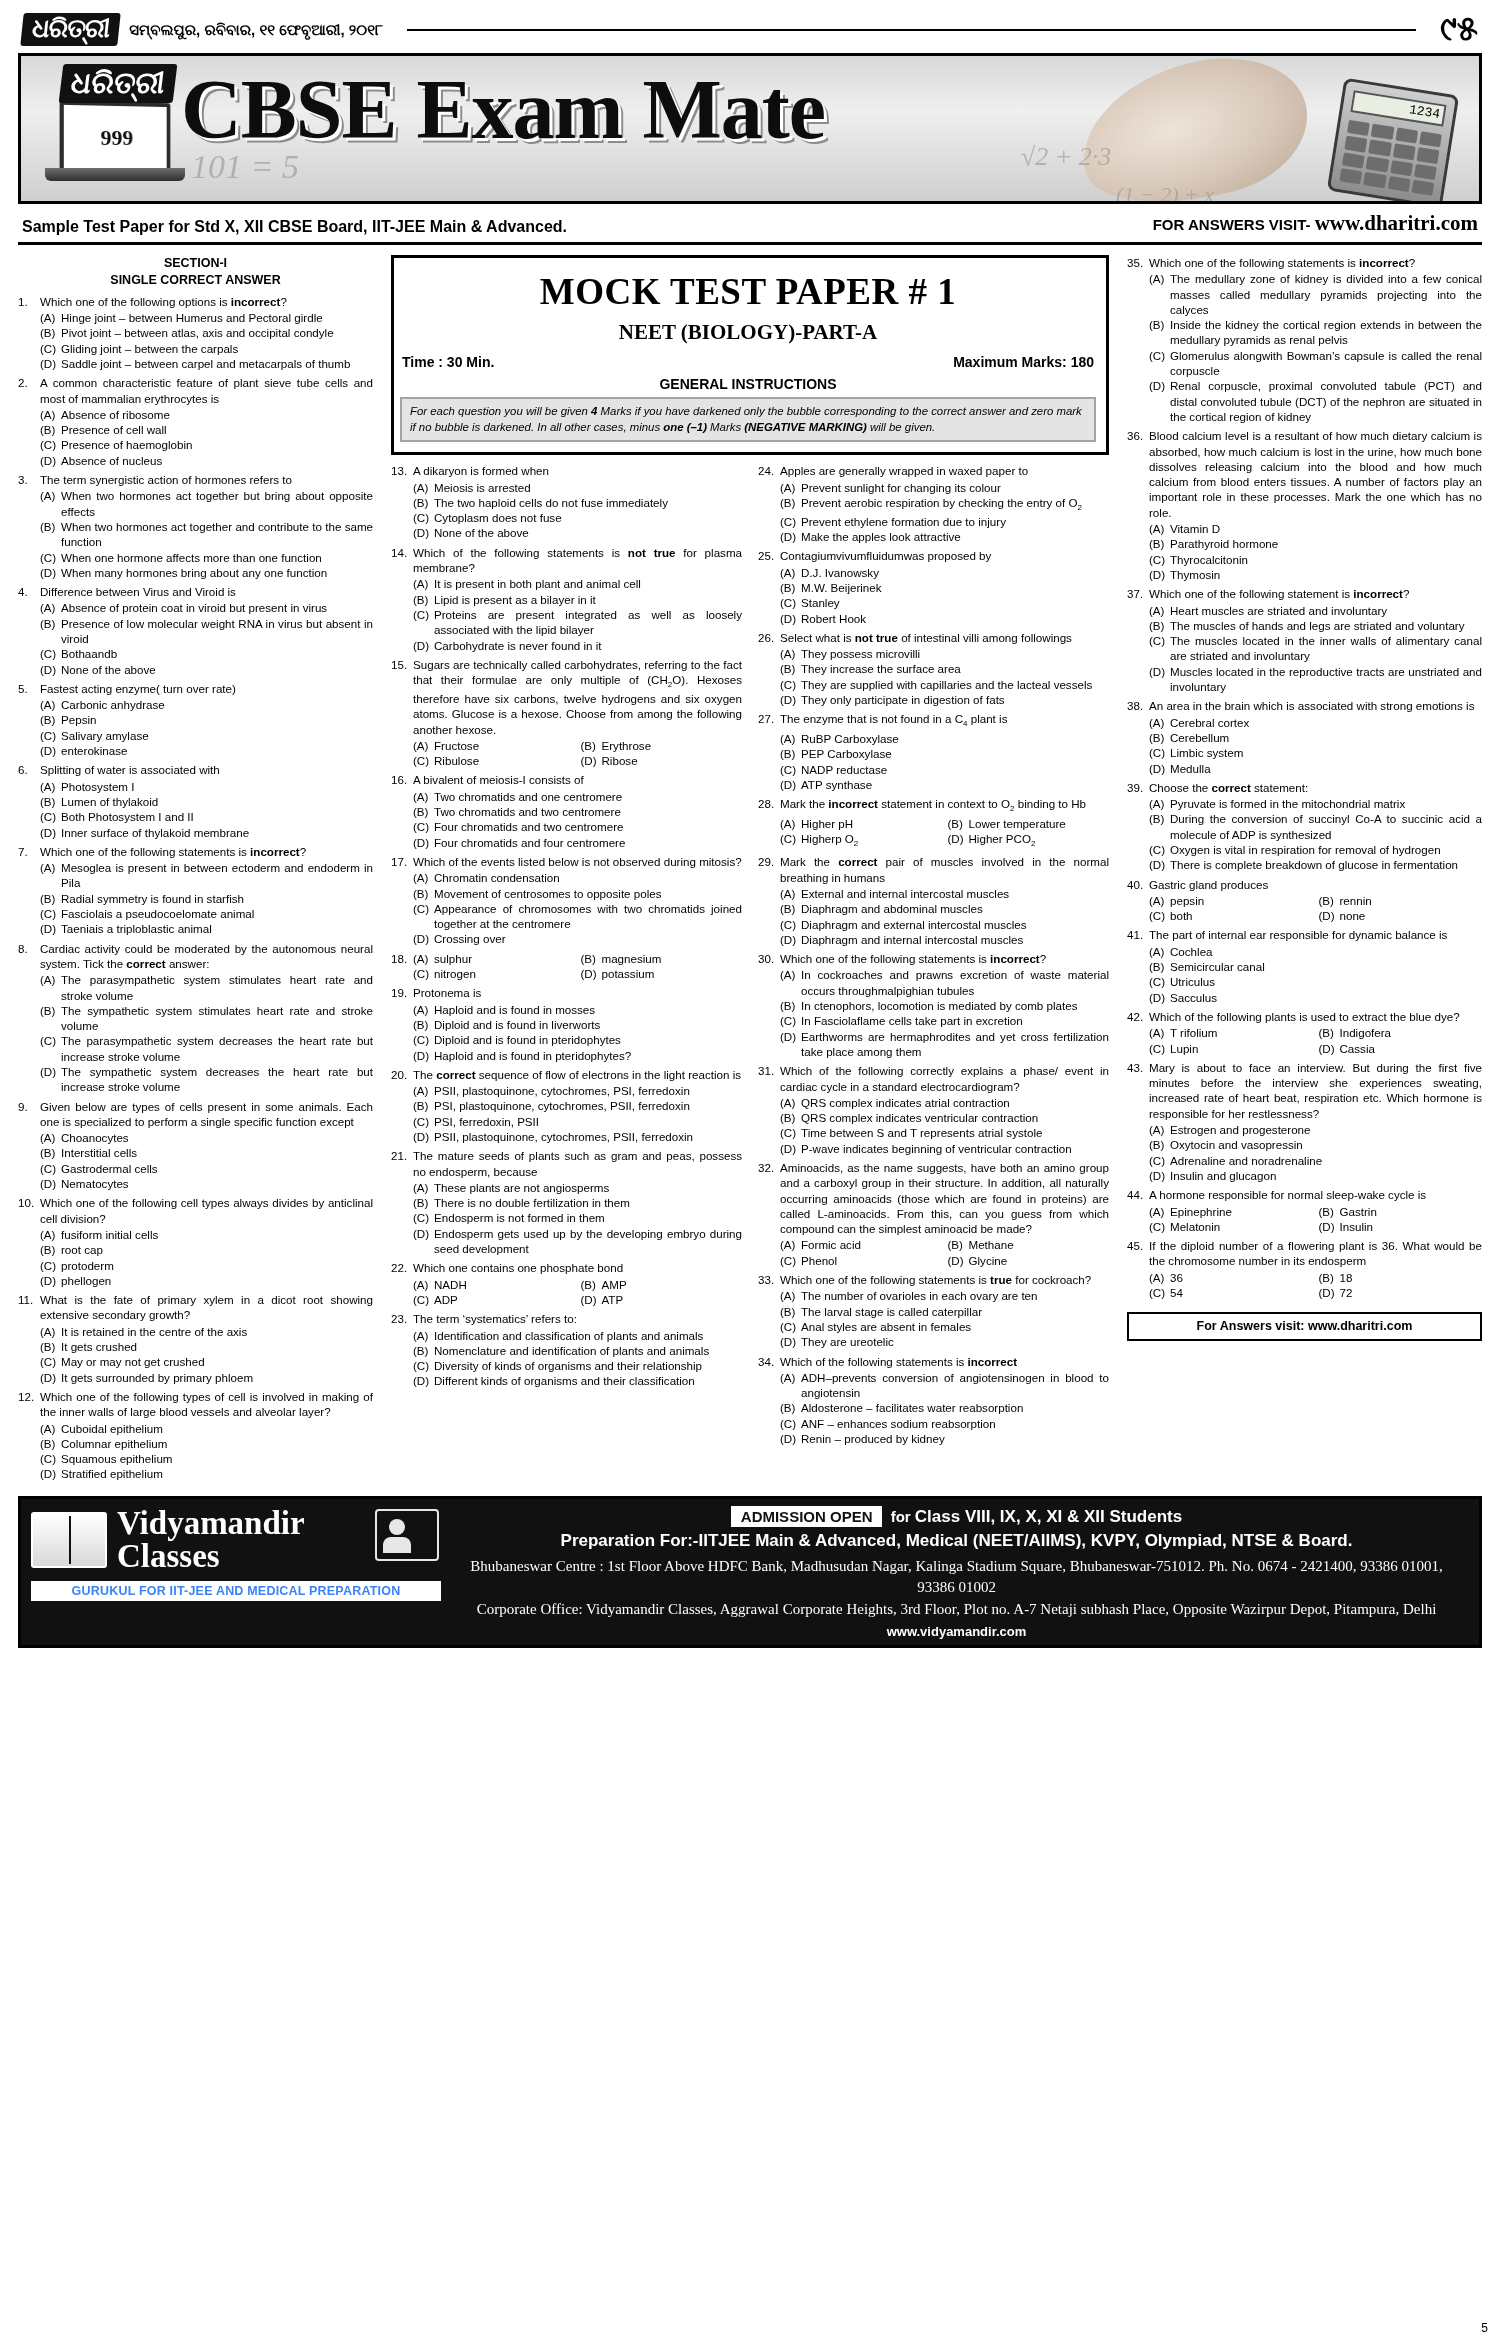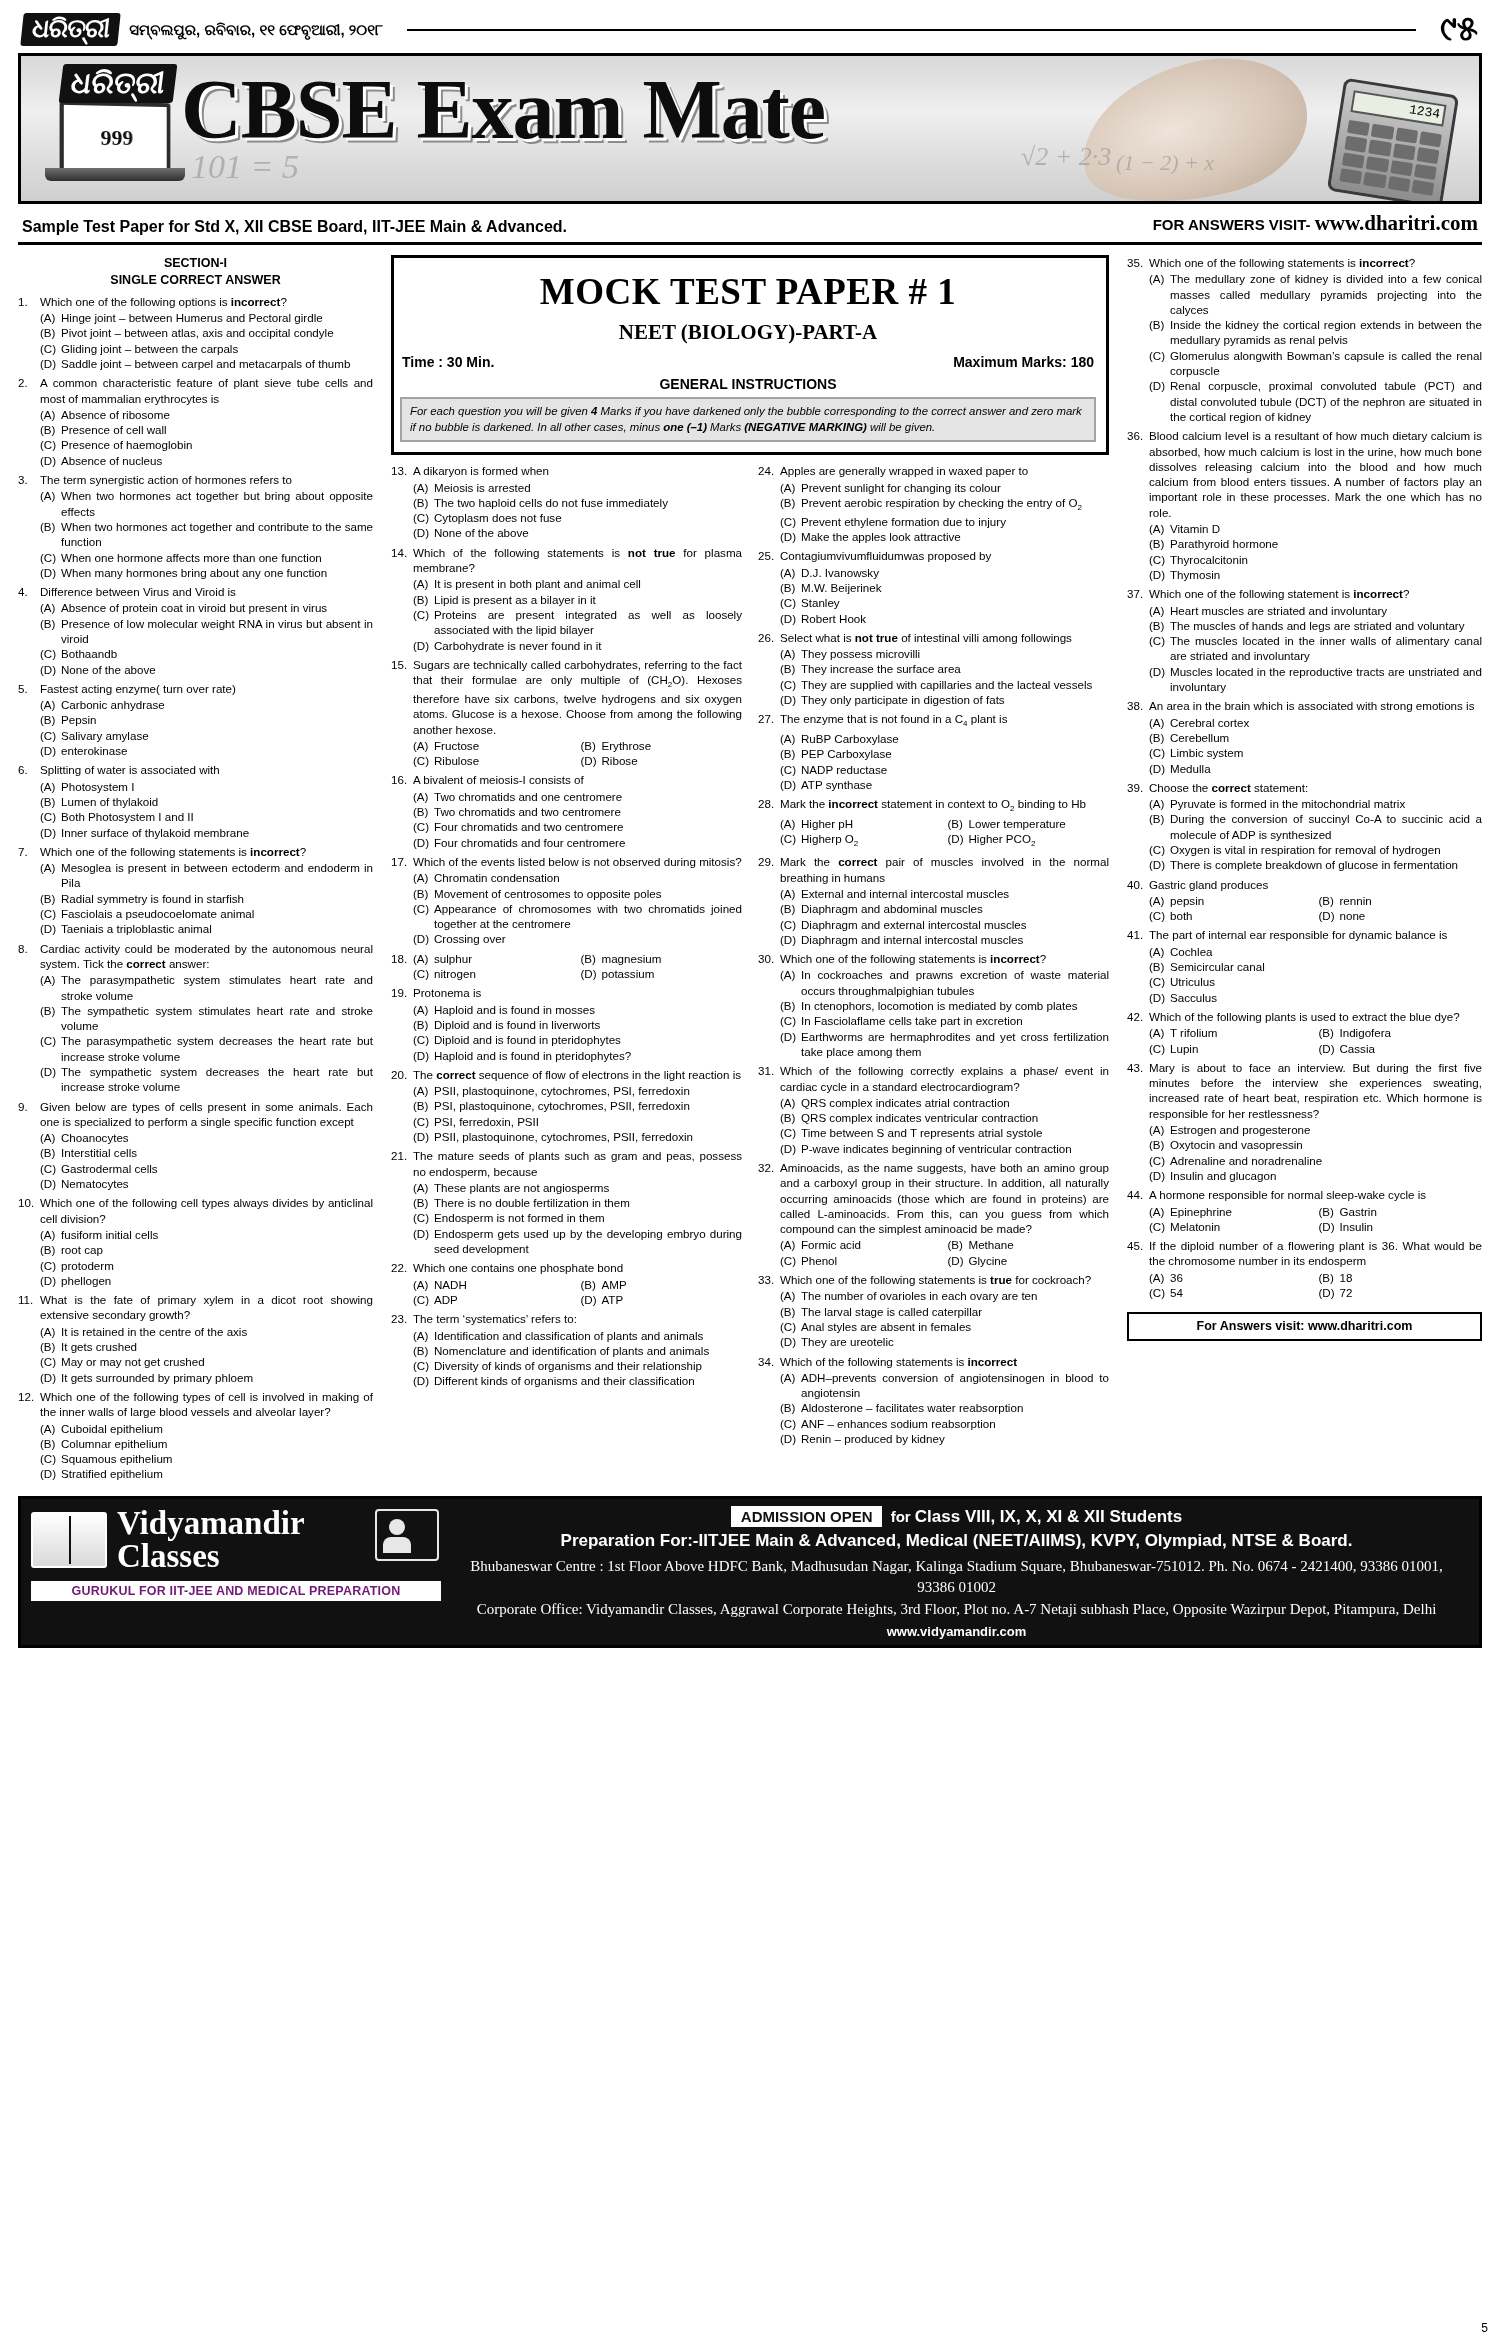--- a/index.html
+++ b/index.html
@@ -64,21 +64,21 @@
   .banner .bg-math{
     position:absolute;
     inset:0;
     color:#9a9a9a;
     font-family:"Liberation Serif", serif;
     font-size:30px;
     opacity:.65;
   }
   .banner .m1{position:absolute;left:170px;top:92px;font-size:34px;font-style:italic;}
   .banner .m2{position:absolute;left:1000px;top:86px;font-size:26px;font-style:italic;}
-  .banner .m3{position:absolute;left:1095px;top:94px;font-size:22px;font-style:italic;}
+  .banner .m3{position:absolute;left:1095px;top:126px;font-size:22px;font-style:italic;}
   .banner .laptop{
     position:absolute;left:24px;top:46px;width:140px;height:86px;
   }
   .banner .laptop .screen{
     position:absolute;left:16px;top:0;width:104px;height:64px;
     background:#fff;border:4px solid #2c2c2c;border-radius:3px;
     display:flex;align-items:center;justify-content:center;
     font-family:"Liberation Serif", serif;font-weight:bold;font-size:22px;color:#111;
     transform:perspective(240px) rotateY(9deg);
   }
@@ -272,21 +272,21 @@
     border:2px solid #fff;border-radius:4px;opacity:.9;
   }
   .ad-pupil:before{
     content:"";position:absolute;left:12px;top:8px;width:16px;height:16px;border-radius:50%;background:#fff;
   }
   .ad-pupil:after{
     content:"";position:absolute;left:6px;top:26px;width:28px;height:16px;border-radius:8px 8px 0 0;background:#fff;
   }
   .ad-tag{
     margin-top:7px;
-    background:#fff;color:#701a75;
+    background:#fff;color:#3b82f6;
     font-weight:bold;font-size:12.5px;
     text-align:center;padding:3px 2px;
     letter-spacing:.2px;
   }
   .ad-right{
     padding:7px 25px 6px 8px;
     text-align:center;
   }
   .ad-open{
     display:inline-block;

